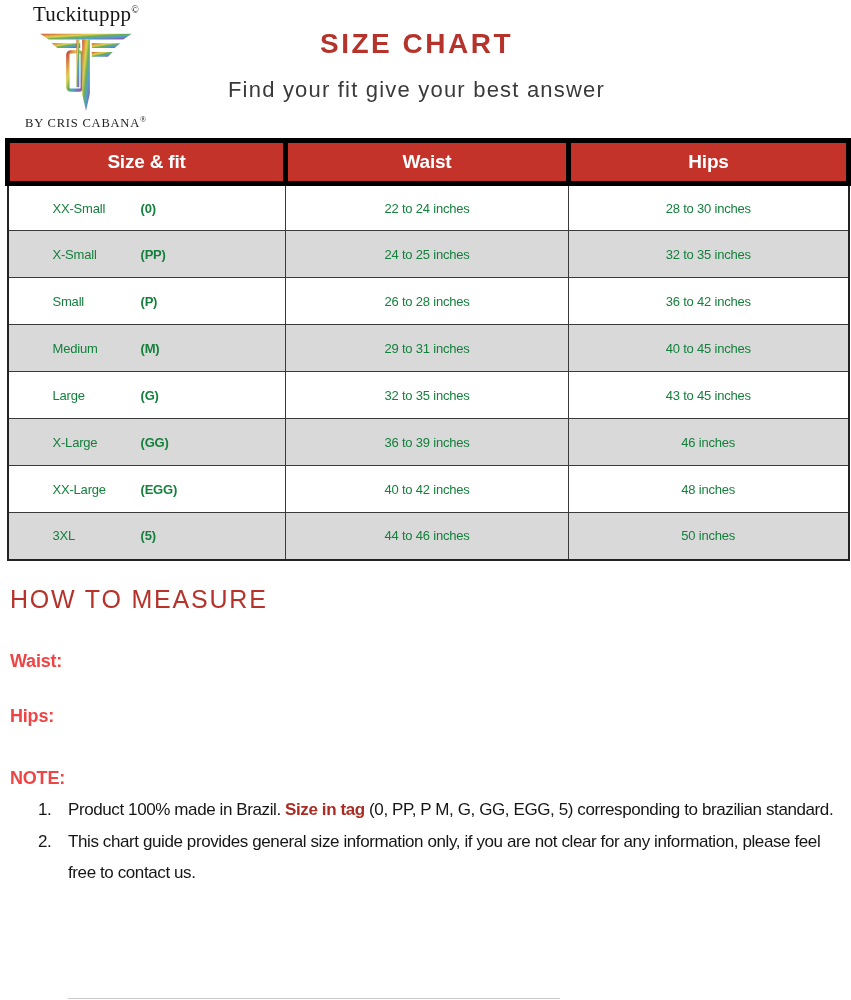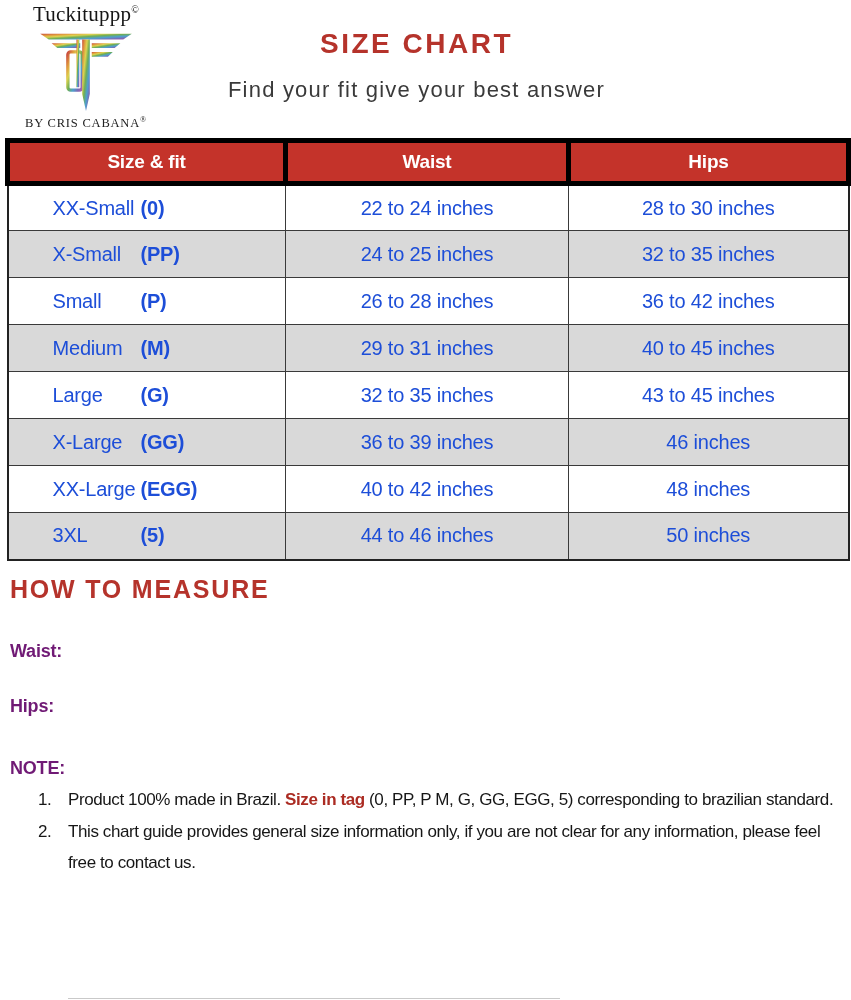--- a/index.html
+++ b/index.html
@@ -43,36 +43,36 @@
     border-collapse: collapse; table-layout: fixed;
     border: 2px solid #222;
   }
   .size-table th {
     background: #c4332a; color: #fff;
     font-size: 19px; font-weight: bold;
     height: 43px; border: 5px solid #000000;
     letter-spacing: -0.2px;
   }
   .size-table td {
-    height: 47px; font-size: 20px; text-align: center;
-    border: 1px solid #3a3a3a; letter-spacing: -0.2px; color: #1d4ed8;
+    height: 47px; font-size: 13px; text-align: center;
+    border: 1px solid #3a3a3a; letter-spacing: -0.2px; color: #15803d;
   }
   .size-table tr.alt td { background: #d9d9d9; }
   .col-size { width: 278px; } .col-waist { width: 283px; } .col-hips { width: 280px; }
   td.size-cell { text-align: left; padding-left: 44px; }
   .size-name { display: inline-block; width: 88px; }
   .size-code { font-weight: bold; }
 
   
   .content { position: absolute; top: 572px; left: 10px; width: 833px; }
   .htm-heading {
-    margin: 3px 0 0 0; color: #b5332b; font-size: 25px; font-weight: bold; letter-spacing: 1.8px;
+    margin: 13px 0 0 0; color: #b5332b; font-size: 25px; font-weight: normal; letter-spacing: 1.8px;
   }
   .red-label {
-    color: #701a75; font-size: 18px; font-weight: bold; letter-spacing: -0.2px;
+    color: #ef4444; font-size: 18px; font-weight: bold; letter-spacing: -0.2px;
   }
   .label-waist { margin-top: 37px; }
   .label-hips  { margin-top: 34px; }
   .label-note  { margin-top: 41px; }
   .body-text {
     margin: 7px 0 0 0; font-size: 17px; line-height: 30px;
     letter-spacing: -0.4px; color: #161616; max-width: 838px;
   }
   .note-list { margin: 5px 0 0 0; padding: 0; list-style: none; }
   .note-item {

